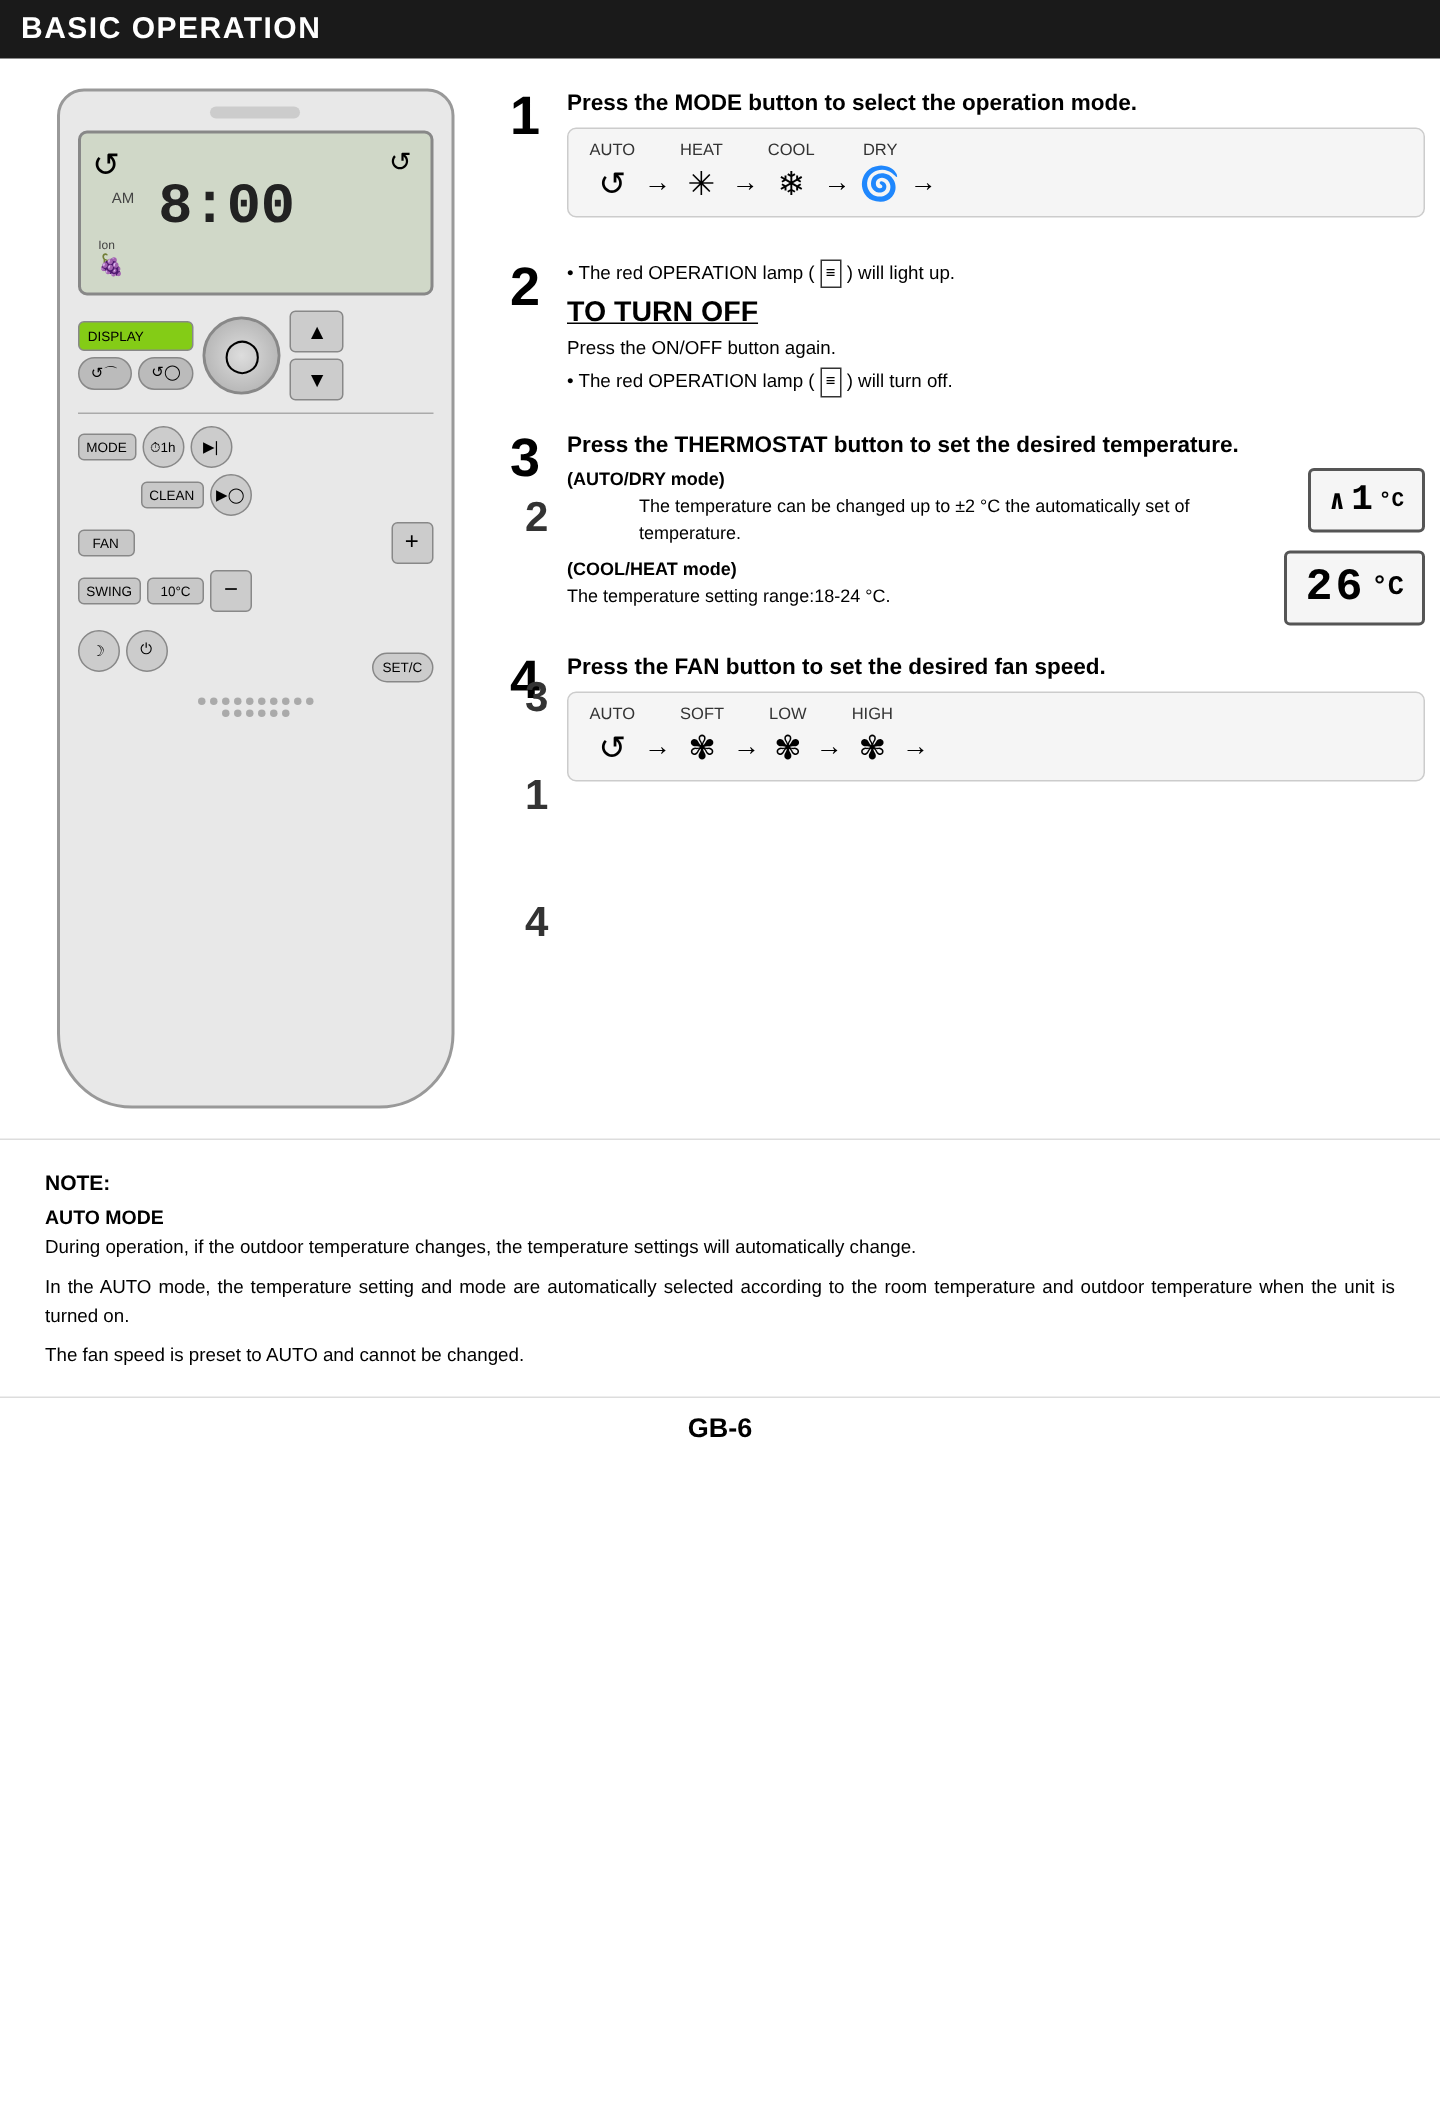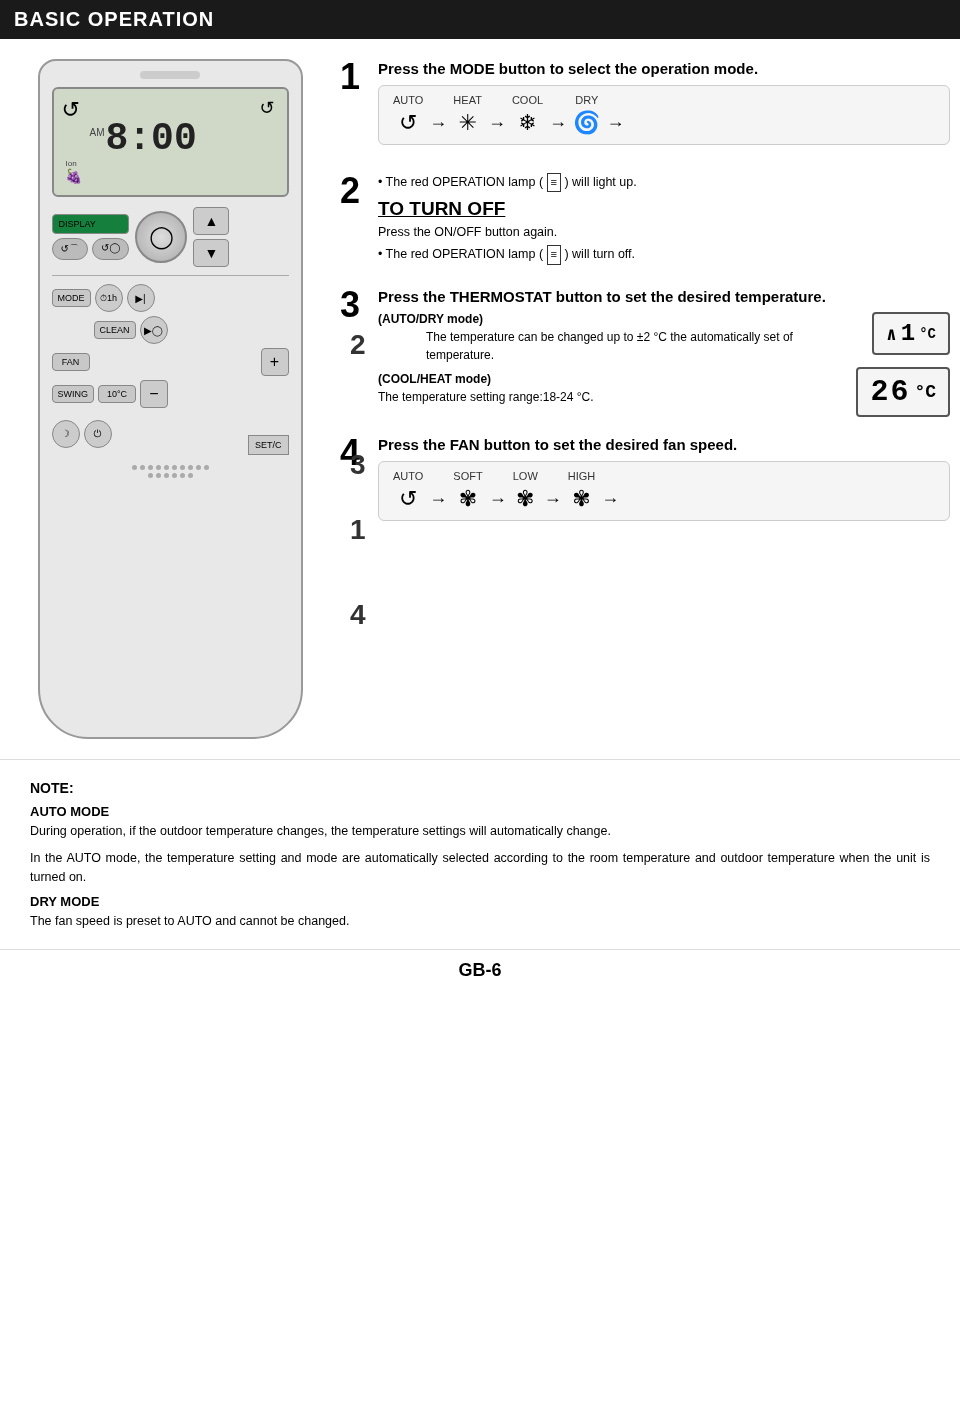--- a/index.html
+++ b/index.html
@@ -109,21 +109,21 @@
       border: 1px solid #888;
       border-radius: 4px;
       display: flex;
       align-items: center;
       justify-content: center;
       cursor: pointer;
       font-size: 14px;
     }
 
     .display-btn {
-      background: #15803d;
+      background: #84cc16;
       border: 1px solid #888;
       border-radius: 4px;
       padding: 4px 6px;
       font-size: 10px;
       cursor: pointer;
     }
 
     .arc-btn {
       background: #bbb;
       border: 1px solid #888;
@@ -193,21 +193,21 @@
       display: flex;
       align-items: center;
       justify-content: center;
       font-size: 16px;
       cursor: pointer;
     }
 
     .btn-setc {
       background: #ccc;
       border: 1px solid #888;
-      border-radius: 0;
+      border-radius: 10px;
       padding: 4px 6px;
       font-size: 9px;
       cursor: pointer;
       text-align: center;
       margin-top: 23px;
     }
 
     
     .remote-speaker {
       display: flex;
@@ -453,21 +453,21 @@
       </div>
 
       <div class="remote">
         <div class="remote-top-notch"></div>
 
         <div class="remote-screen">
           <div class="screen-top-row">
             <span style="font-size:22px;">↺</span>
             <span style="font-size:18px; margin-right:4px;">↺</span>
           </div>
-          <div style="position:absolute; left:36px; top:38px; font-size:10px; color:#444;">AM</div>
+          <div style="position:absolute; left:21px; top:38px; font-size:10px; color:#444;">AM</div>
           <div style="position:absolute; left:52px; top:28px; font-family:'Courier New',monospace; font-size:38px; font-weight:bold; color:#222;">8:00</div>
           <div style="position:absolute; left:12px; top:70px; font-size:9px; color:#444;">
             <div style="font-size:8px;">Ion</div>
             <div style="font-size:14px;">🍇</div>
           </div>
         </div>
 
         <div style="display:flex; align-items:center; gap:6px; margin-bottom:8px;">
           <div style="display:flex; flex-direction:column; gap:4px;">
             <div class="display-btn" style="font-size:9px; white-space:nowrap;">DISPLAY</div>
@@ -655,19 +655,18 @@
     </div>
 
   </div>
 </div>
 
 <div class="note-section">
   <div class="note-title">NOTE:</div>
   <div class="note-subheading">AUTO MODE</div>
   <div class="note-text">During operation, if the outdoor temperature changes, the temperature settings will automatically change.</div>
   <div class="note-text">In the AUTO mode, the temperature setting and mode are automatically selected according to the room temperature and outdoor temperature when the unit is turned on.</div>
-  <div class="note-subheading">DRY MODE</div>
   <div class="note-text">The fan speed is preset to AUTO and cannot be changed.</div>
 </div>
 
 <div class="page-number">
   <span>GB-6</span>
 </div>
 
 </body></html>

